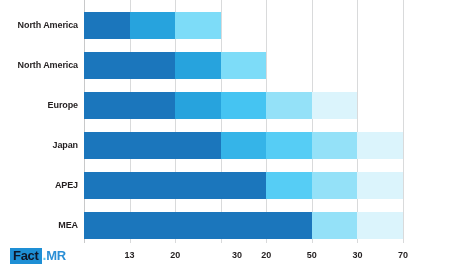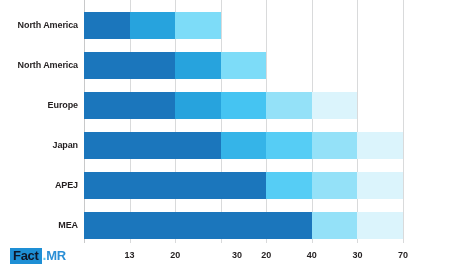--- a/index.html
+++ b/index.html
@@ -197,21 +197,21 @@
           </div>
         </div>
       </div>
   </div>
 
   <div class="xaxis">
       <div class="xtick" style="left: 45.5714px;">13</div>
       <div class="xtick" style="left: 91.1429px;">20</div>
       <div class="xtick" style="left: 153px;">30</div>
       <div class="xtick" style="left: 182.286px;">20</div>
-      <div class="xtick" style="left: 227.857px;">40</div>
+      <div class="xtick" style="left: 227.857px;">50</div>
       <div class="xtick" style="left: 273.429px;">30</div>
       <div class="xtick" style="left: 319px;">70</div>
     </div>
 
   <div class="logo">
     <span class="logo-box">Fact</span>
     <span class="logo-dot">.</span>
     <span class="logo-mr">MR</span>
   </div>
 

